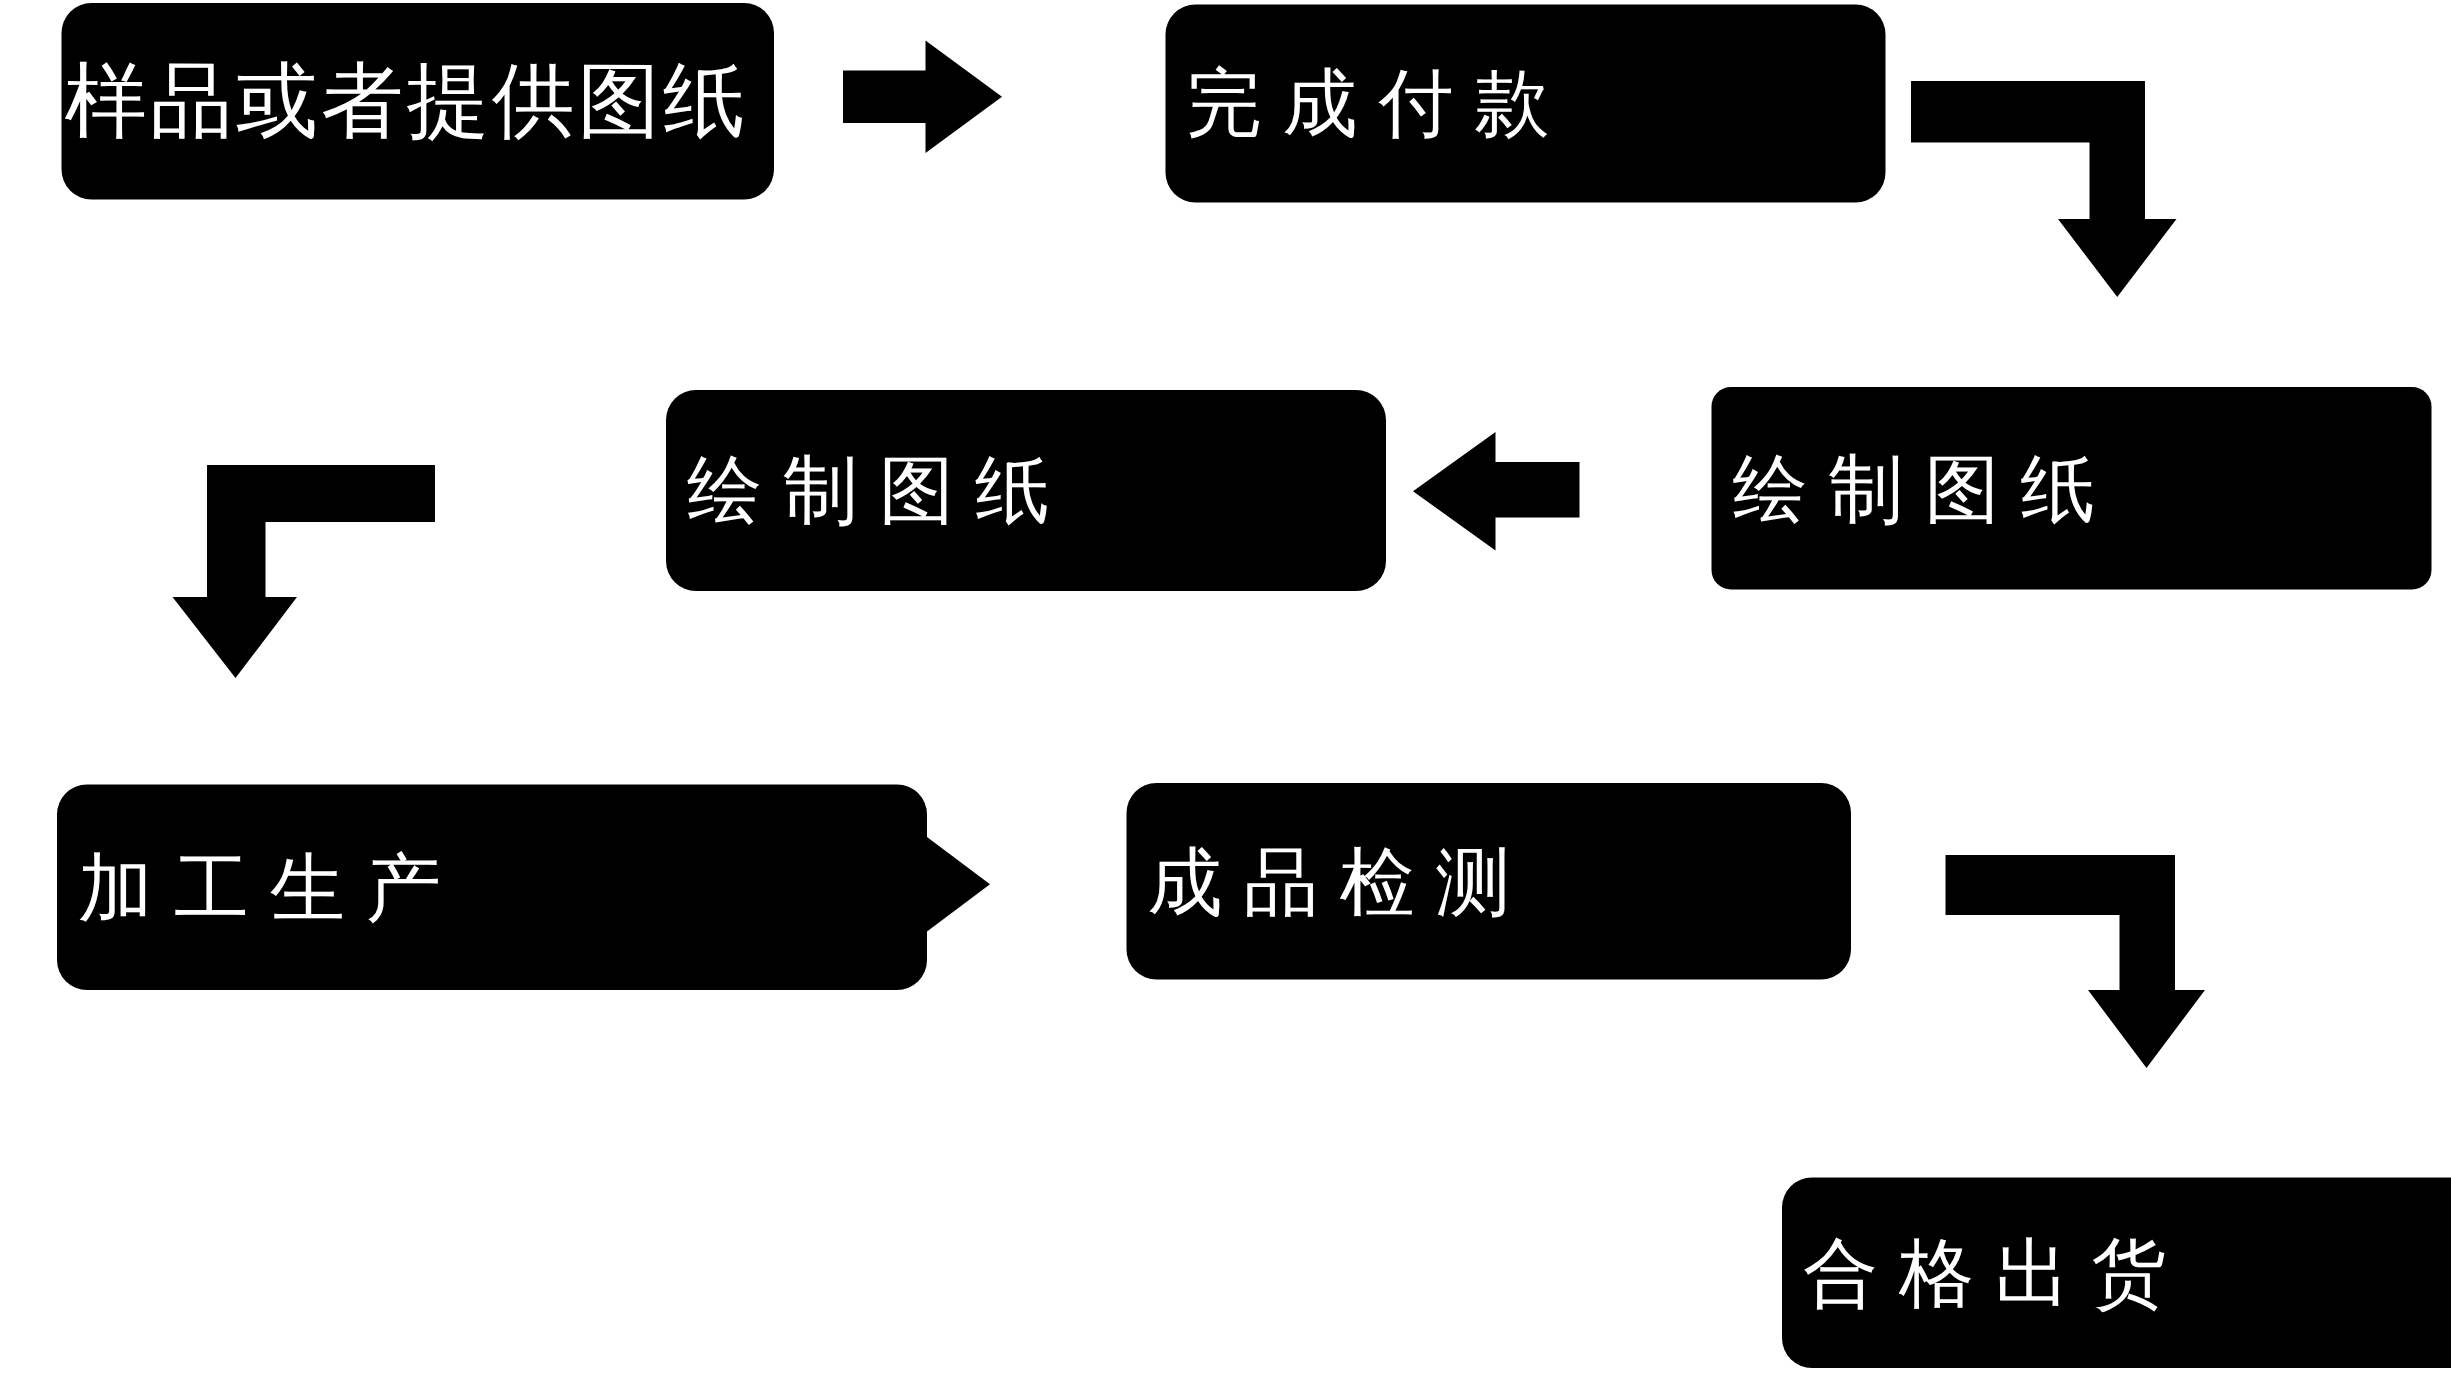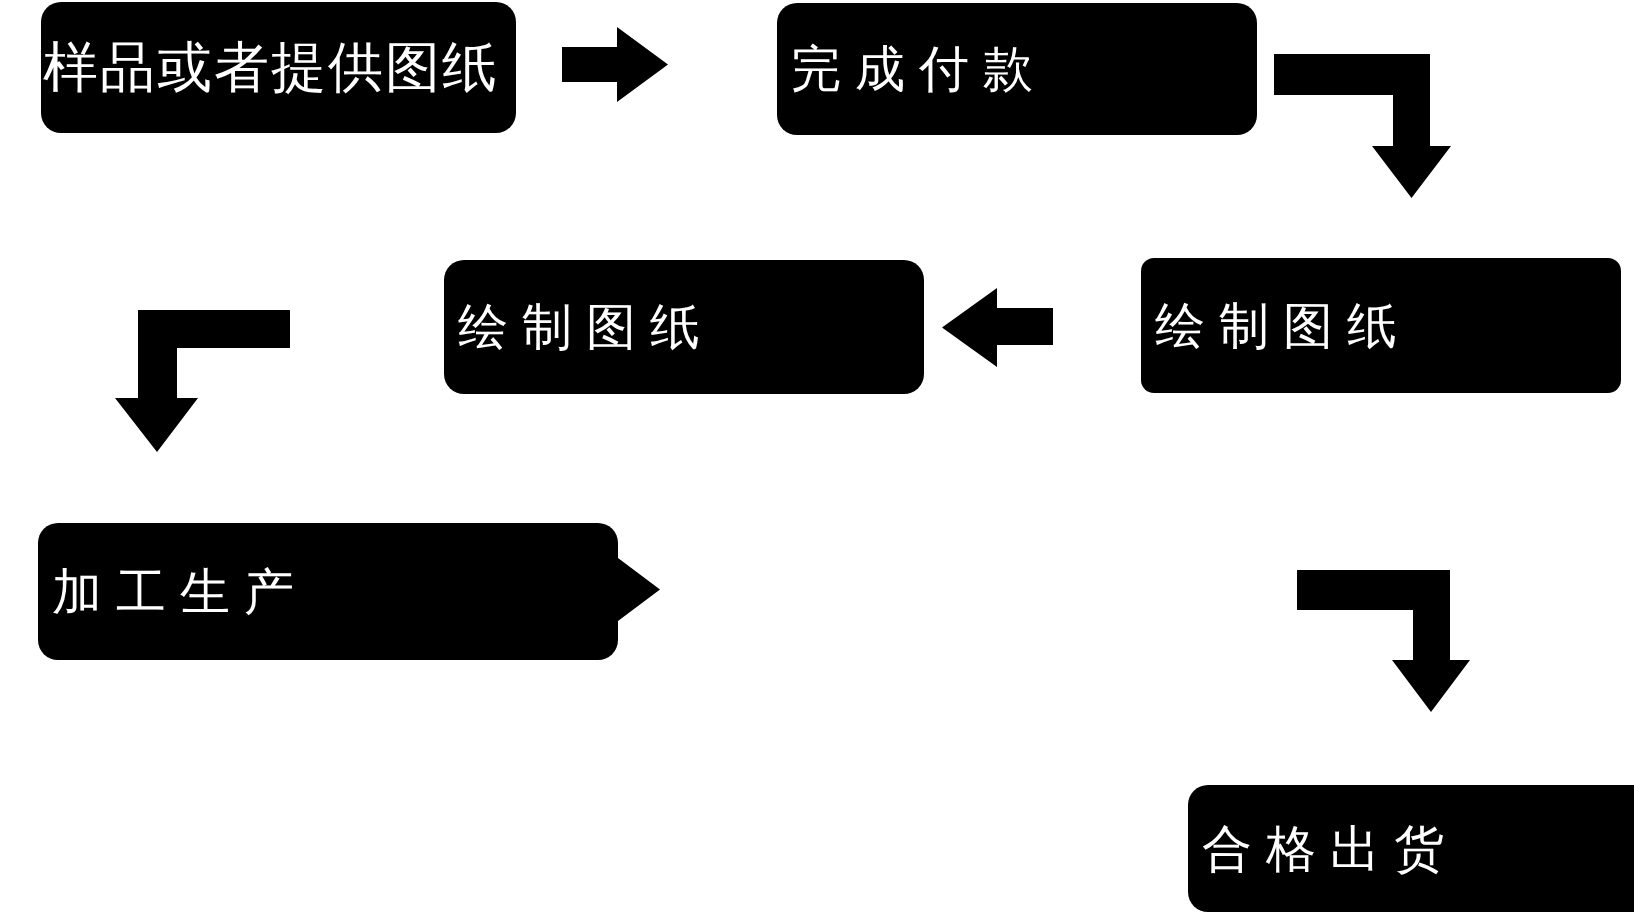--- a/index.html
+++ b/index.html
@@ -91,18 +91,21 @@
   </div>
 
   <div class="node n-confirm">
     <span class="label">绘制图纸</span>
   </div>
 
   <div class="node n-production">
     <span class="label">加工生产</span>
   </div>
 
+  <div class="node n-inspection">
+    <span class="label">成品检测</span>
+  </div>
 
   <div class="node n-shipment">
     <span class="label">合格出货</span>
   </div>
 
 </div>
 
 </body></html>

